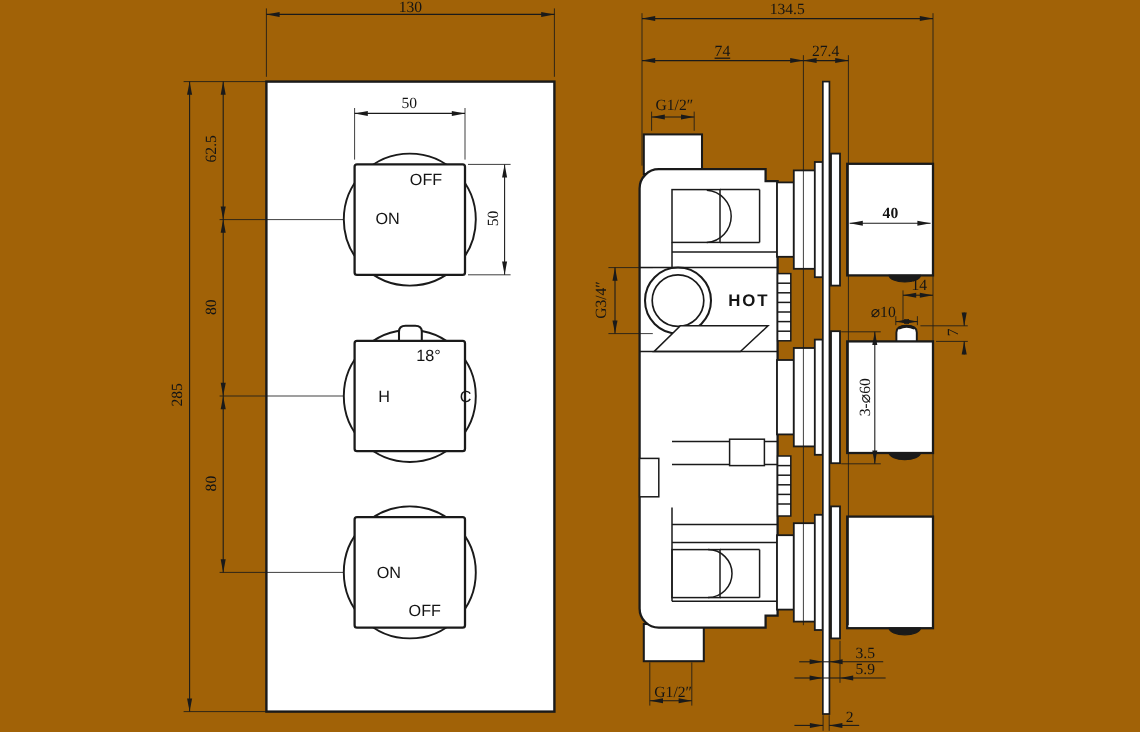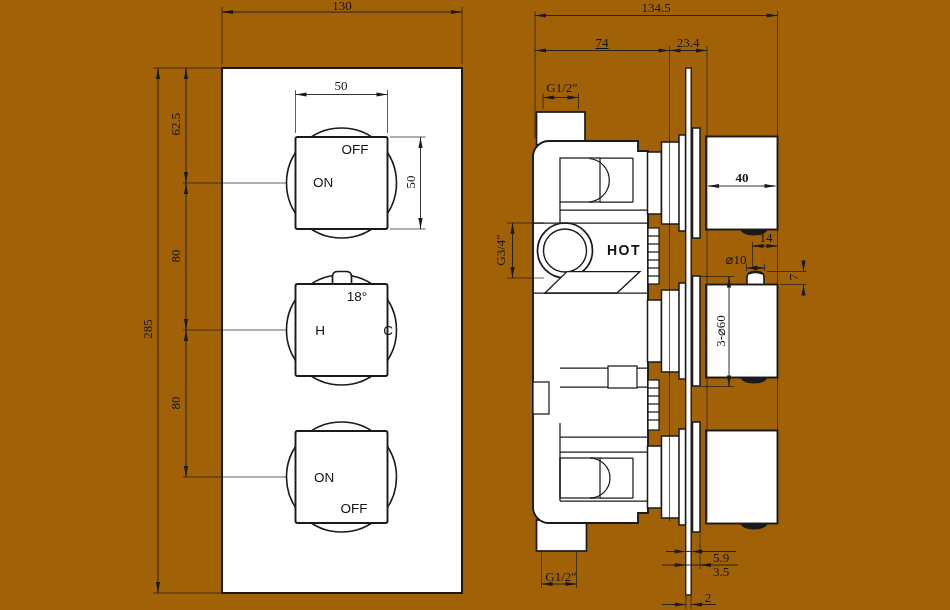--- a/index.html
+++ b/index.html
@@ -223,27 +223,27 @@
 <span class="lbl knobtxt" style="left:303px;top:142px;">OFF</span>
 <span class="lbl knobtxt" style="left:271px;top:175px;">ON</span>
 <span class="lbl knobtxt" style="left:305px;top:289px;">18°</span>
 <span class="lbl knobtxt" style="left:268px;top:323px;">H</span>
 <span class="lbl knobtxt" style="left:336px;top:323px;">C</span>
 <span class="lbl knobtxt" style="left:272px;top:470px;">ON</span>
 <span class="lbl knobtxt" style="left:302px;top:501px;">OFF</span>
 
 <span class="lbl dimtxt" style="left:616px;top:0px;">134.5</span>
 <span class="lbl dimtxt" style="left:562px;top:35px;text-decoration:underline;">74</span>
-<span class="lbl dimtxt" style="left:648px;top:35px;">23.4</span>
+<span class="lbl dimtxt" style="left:648px;top:35px;">27.4</span>
 <span class="lbl dimtxt" style="left:522px;top:80px;">G1/2″</span>
 <span class="lbl dimtxt v" style="left:461px;top:242px;">G3/4″</span>
 <span class="lbl hottxt" style="left:584px;top:242px;">HOT</span>
 <span class="lbl dimtxt" style="left:702px;top:170px;font-weight:bold;">40</span>
 <span class="lbl dimtxt" style="left:726px;top:230px;">14</span>
 <span class="lbl dimtxt" style="left:696px;top:252px;">⌀10</span>
 <span class="lbl dimtxt v" style="left:754px;top:269px;">7</span>
 <span class="lbl dimtxt v" style="left:681px;top:323px;">3-⌀60</span>
-<span class="lbl dimtxt" style="left:681px;top:564px;">3.5</span>
+<span class="lbl dimtxt" style="left:681px;top:536px;">3.5</span>
 <span class="lbl dimtxt" style="left:681px;top:550px;">5.9</span>
 <span class="lbl dimtxt" style="left:668px;top:590px;">2</span>
 <span class="lbl dimtxt" style="left:521px;top:569px;">G1/2″</span>
 
 </div>
 
 </body></html>

